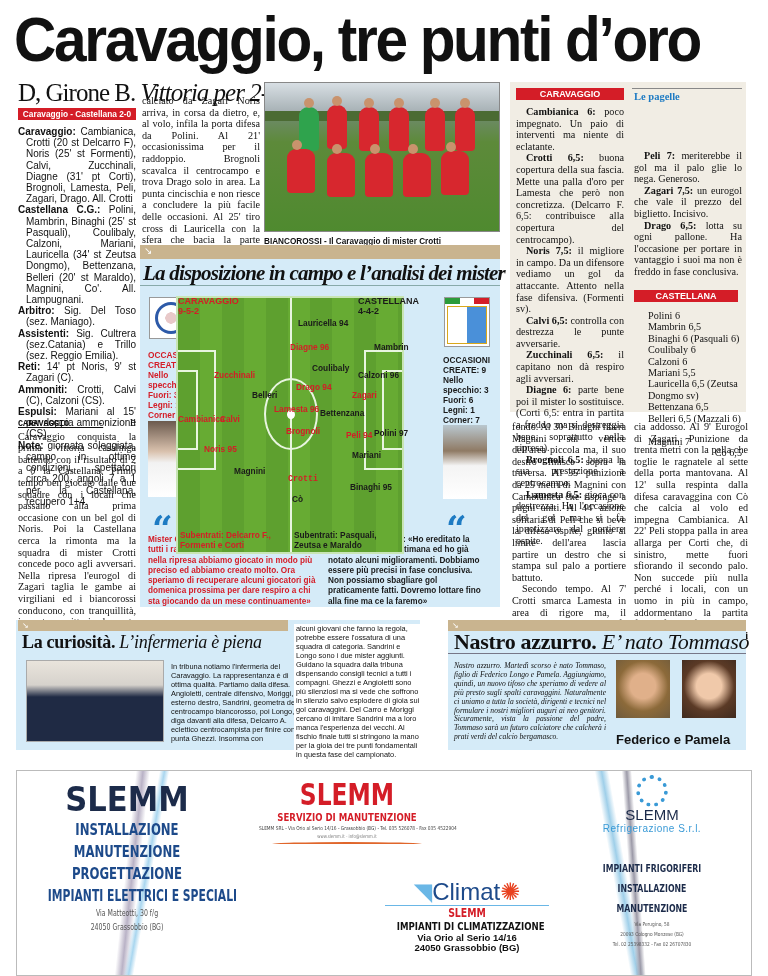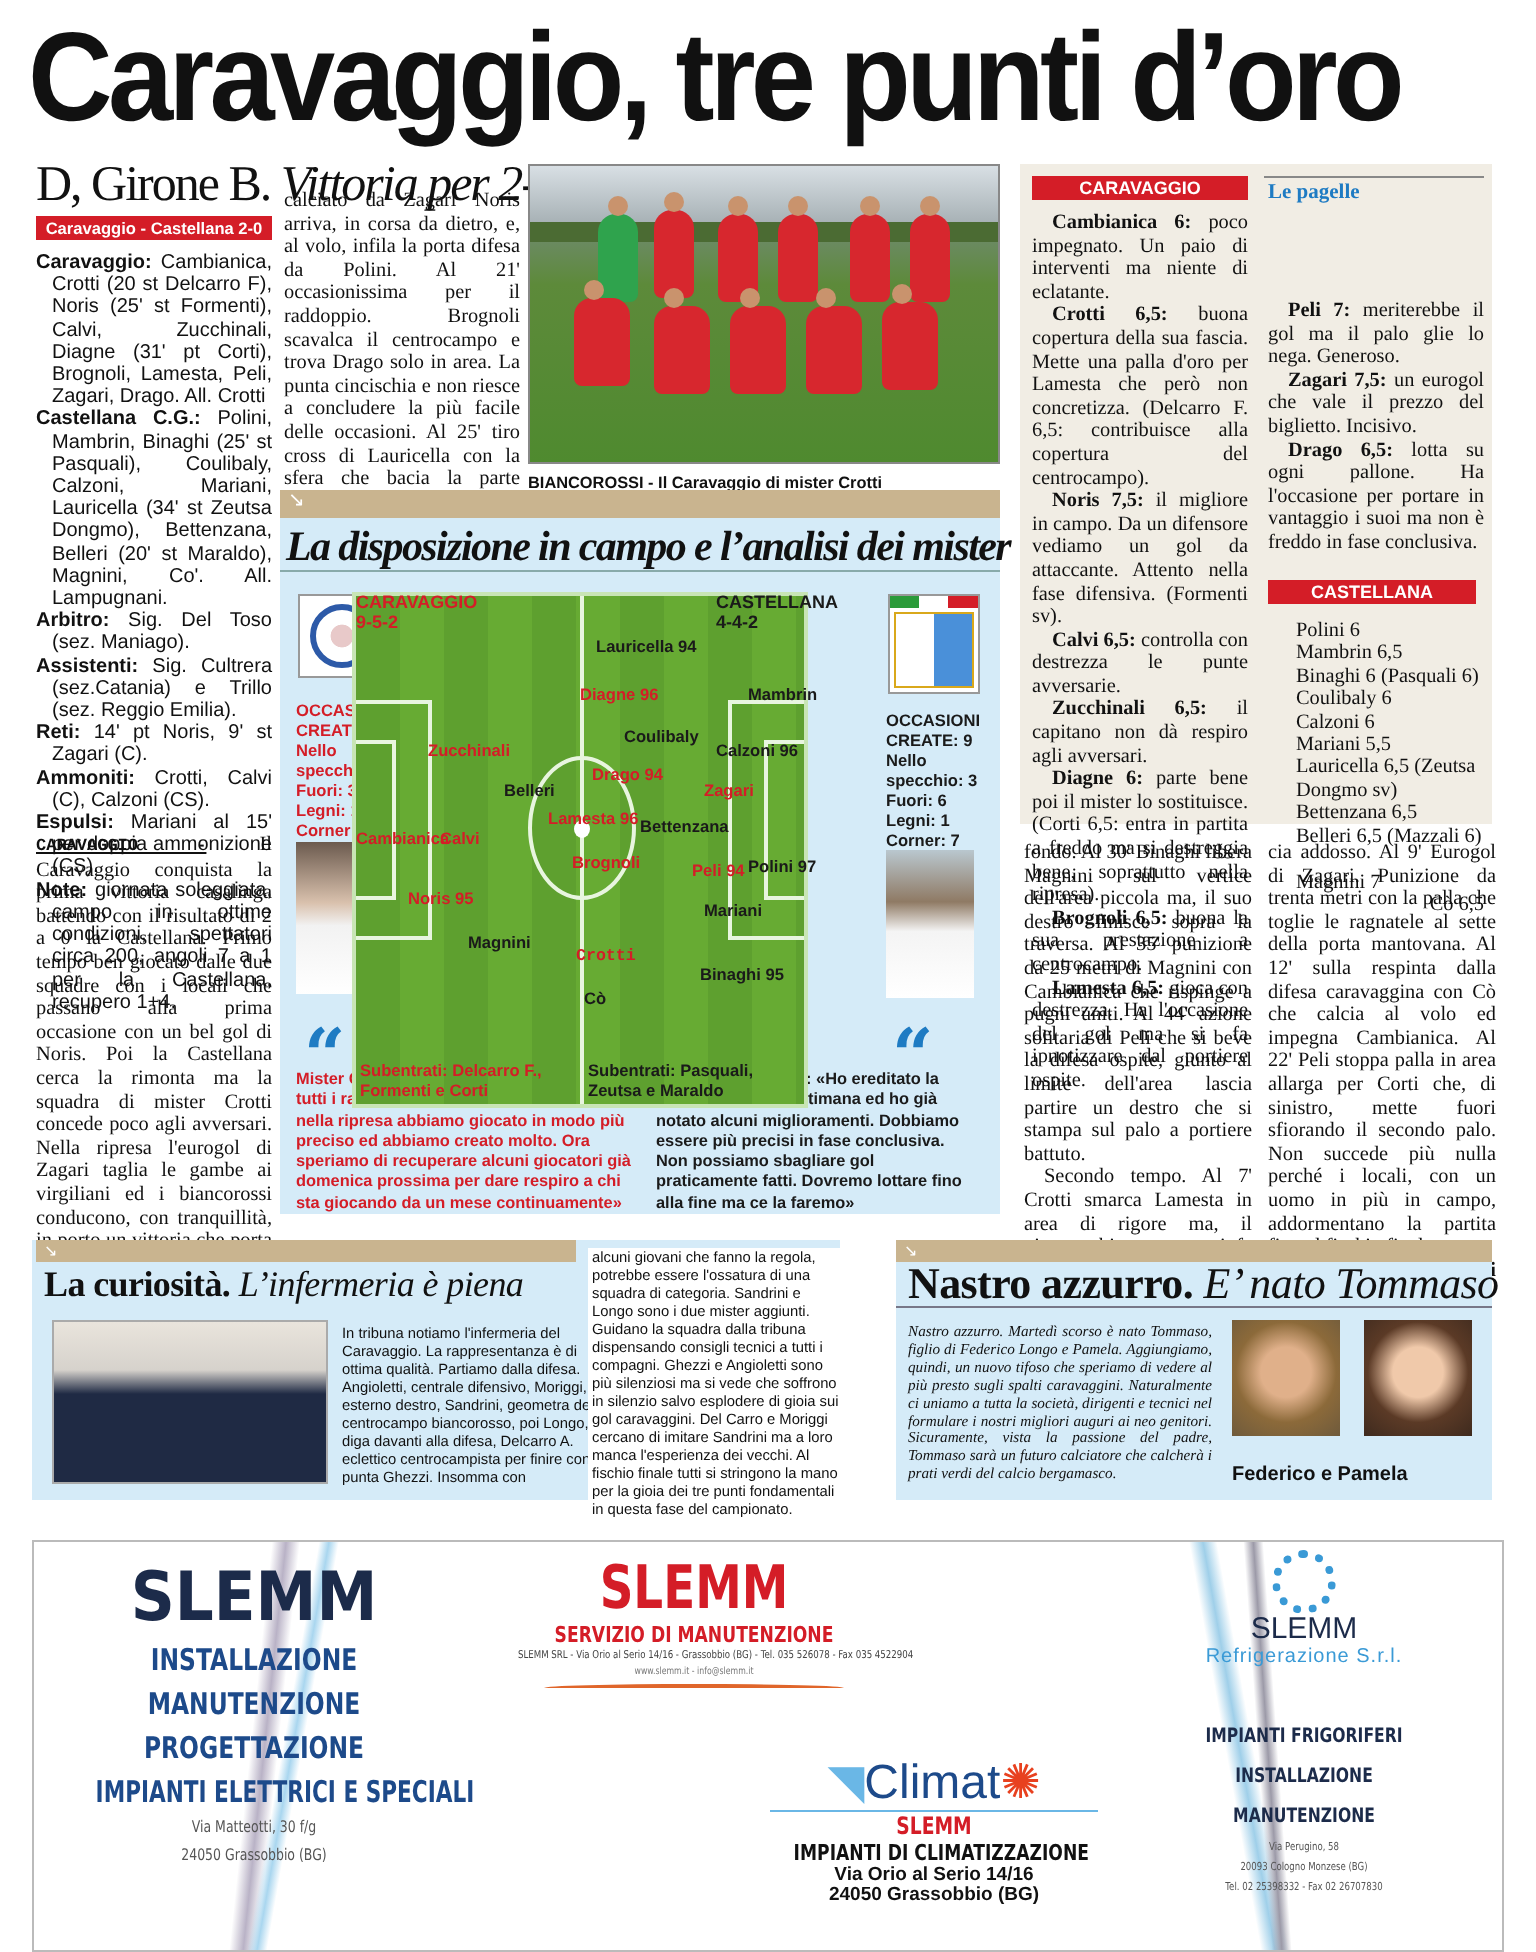--- a/index.html
+++ b/index.html
@@ -220,21 +220,21 @@
 <div class="abs bottombox" style="left:448px;top:620px;width:298px;height:130px">
   <div class="tanbar" style="height:11px">
       <span style="font-size:8px;line-height:11px">↘</span>
     </div>
   <div style="padding-left:6px;font-weight:700;font-size:22px;line-height:22px;white-space:nowrap;letter-spacing:-0.3px;border-bottom:1px solid #778">
     <span>Nastro azzurro.</span> <i style="font-weight:400">E’ nato Tommaso</i>
   </div>
   <div style="position:absolute;left:6px;top:42px;width:152px;font-style:italic;font-size:7.6px;line-height:8.9px;text-align:justify">Nastro azzurro. Martedì scorso è nato Tommaso, figlio di Federico Longo e Pamela. Aggiungiamo, quindi, un nuovo tifoso che speriamo di vedere al più presto sugli spalti caravaggini. Naturalmente ci uniamo a tutta la società, dirigenti e tecnici nel formulare i nostri migliori auguri ai neo genitori. Sicuramente, vista la passione del padre, Tommaso sarà un futuro calciatore che calcherà i prati verdi del calcio bergamasco.</div>
   <div style="position:absolute;left:168px;top:40px;width:54px;height:58px;background:radial-gradient(circle at 50% 45%,#e0b08a 30%,#8c6a3a 60%,#6e5a3c)"></div>
   <div style="position:absolute;left:234px;top:40px;width:54px;height:58px;background:radial-gradient(circle at 50% 45%,#f0c9aa 30%,#5b3a26 60%,#3e2a1e)"></div>
-  <div class="caption" style="position:absolute;left:168px;top:112px;font-size:10px">Federico e Pamela</div>
+  <div class="caption" style="position:absolute;left:168px;top:112px;font-size:13px">Federico e Pamela</div>
 </div>
 
 <div class="abs ad">
   <div style="position:absolute;left:108px;top:0;width:14px;height:210px;background:linear-gradient(90deg,transparent,#b9b2c6,transparent);transform:skewX(-6deg)"></div>
   <div style="position:absolute;left:124px;top:0;width:10px;height:210px;background:linear-gradient(90deg,transparent,#a9d6ef,transparent);transform:skewX(-10deg)"></div>
 
   <div style="position:absolute;left:0;top:10px;width:220px">
     <div class="cond" style="font-size:34px;line-height:36px;color:#1c2b4a;transform:scaleX(0.9)">SLEMM</div>
     <div class="cond" style="font-size:15px;line-height:22px;color:#1d4a8a;margin-top:2px">INSTALLAZIONE</div>
     <div class="cond" style="font-size:15px;line-height:22px;color:#1d4a8a">MANUTENZIONE</div>

